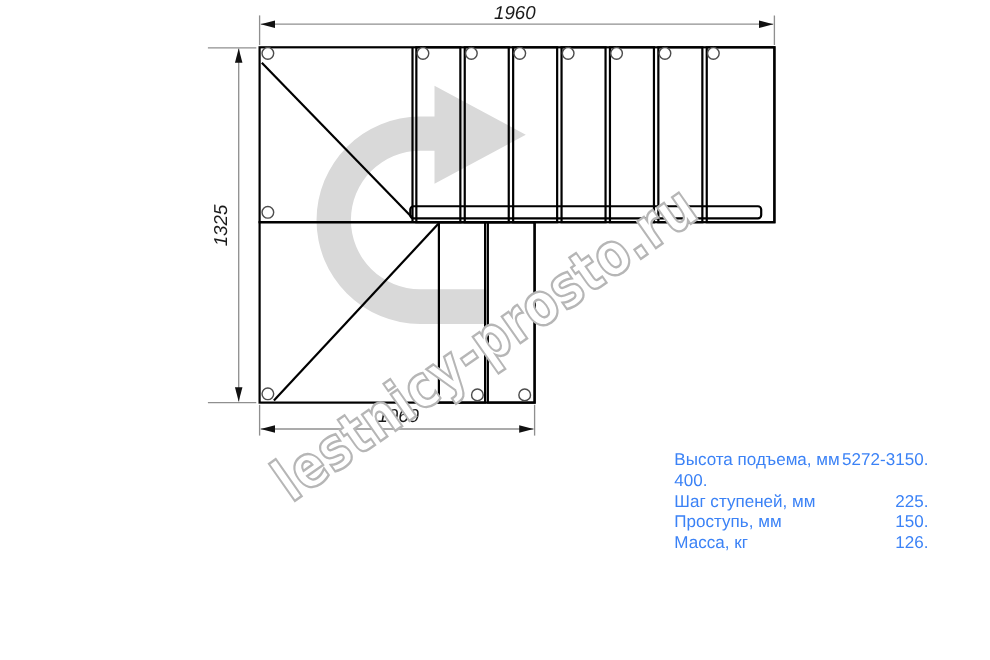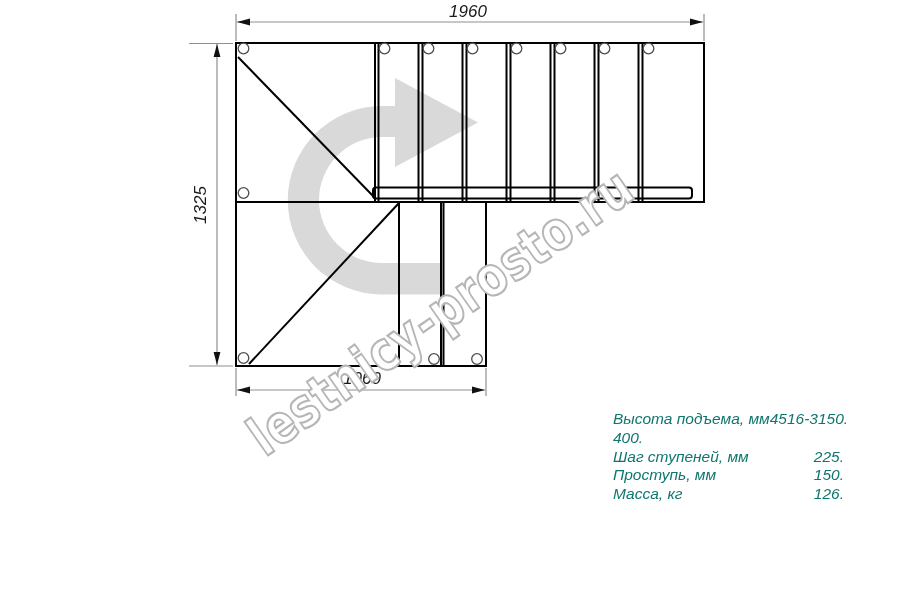--- a/index.html
+++ b/index.html
@@ -8,21 +8,21 @@
     font-family:"Liberation Sans", sans-serif;
   }
   .drawing-svg{position:absolute;left:0;top:0;}
   .dim-text{
     font-family:"Liberation Sans", sans-serif;
     font-style:italic;font-size:17px;fill:#1a1a1a;
   }
   .specs{
     position:absolute;left:613px;top:410px;width:231px;
     font-family:"Liberation Sans", sans-serif;
-    font-style:italic;font-size:15.5px;color:#0f766e;line-height:18.8px;
+    font-size:15.5px;color:#3b82f6;line-height:18.8px;
   }
   .spec-row{display:flex;justify-content:space-between;}
   .spec-label{white-space:nowrap;}
   .spec-value{white-space:nowrap;text-align:right;}
   .wm-text{
     font-family:"DejaVu Sans", sans-serif;font-weight:bold;
   }
 </style>
 </head>
 <body>
@@ -105,21 +105,21 @@
     <text class="dim-text" x="468" y="17" text-anchor="middle">1960</text>
     <text class="dim-text" x="206" y="205" text-anchor="middle" transform="rotate(-90 206 205)">1325</text>
     <text class="dim-text" x="362" y="384" text-anchor="middle">1060</text>
 
     <text class="wm-text" x="443" y="315" transform="rotate(-35 443 315)" text-anchor="middle" dominant-baseline="middle" font-size="54" letter-spacing="1" fill="#ffffff" stroke="#b6b6b6" stroke-width="2.2" textLength="455" lengthAdjust="spacingAndGlyphs">lestnicy-prosto.ru</text>
   </svg>
 
   <div class="specs">
     <div class="spec-row">
       <span class="spec-label">Высота подъема, мм</span>
-      <span class="spec-value">4516-3150.</span>
+      <span class="spec-value">5272-3150.</span>
     </div>
     <div class="spec-row">
       <span class="spec-value">400.</span>
     </div>
     <div class="spec-row">
       <span class="spec-label">Шаг ступеней, мм</span>
       <span class="spec-value">225.</span>
     </div>
     <div class="spec-row">
       <span class="spec-label">Проступь, мм</span>

